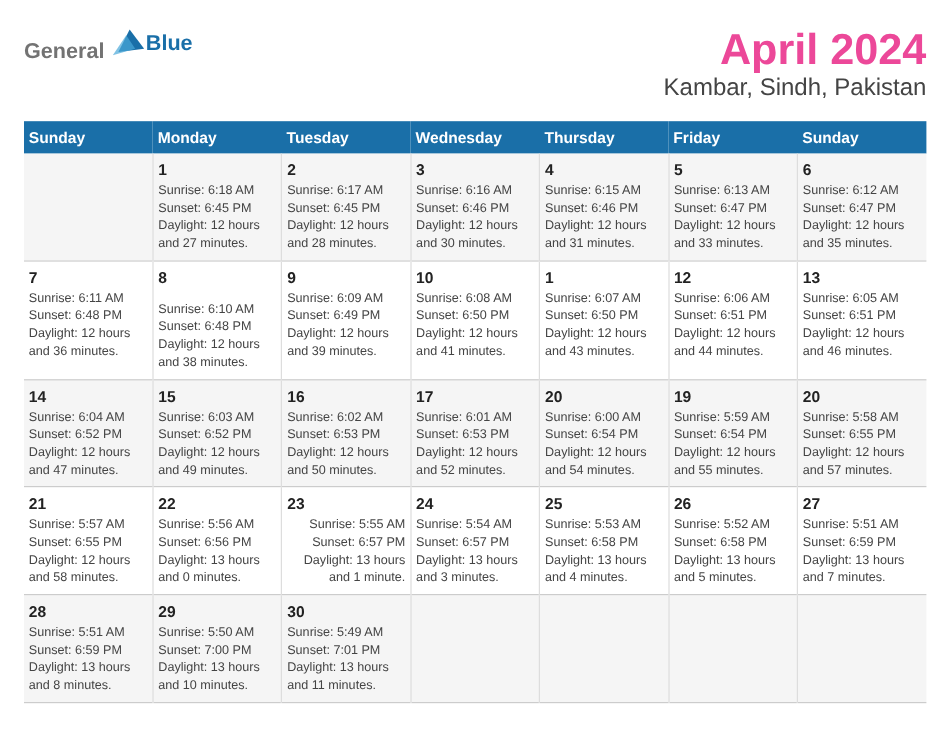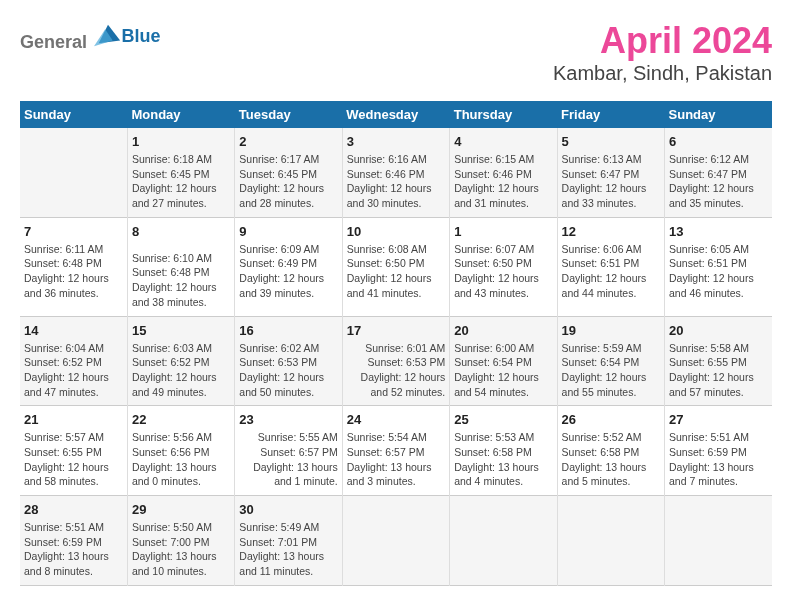--- a/index.html
+++ b/index.html
@@ -241,21 +241,21 @@
         </td>
         <td>
           <div class="day-number">16</div>
           <div class="day-info" style="white-space: pre-line;">Sunrise: 6:02 AM
 Sunset: 6:53 PM
 Daylight: 12 hours
 and 50 minutes.</div>
         </td>
         <td>
           <div class="day-number">17</div>
-          <div class="day-info" style="white-space: pre-line; text-align: right;">Sunrise: 6:01 AM
+          <div class="day-info" style="white-space: pre-line;">Sunrise: 6:01 AM
 Sunset: 6:53 PM
 Daylight: 12 hours
 and 52 minutes.</div>
         </td>
         <td>
           <div class="day-number">20</div>
           <div class="day-info" style="white-space: pre-line;">Sunrise: 6:00 AM
 Sunset: 6:54 PM
 Daylight: 12 hours
 and 54 minutes.</div>

